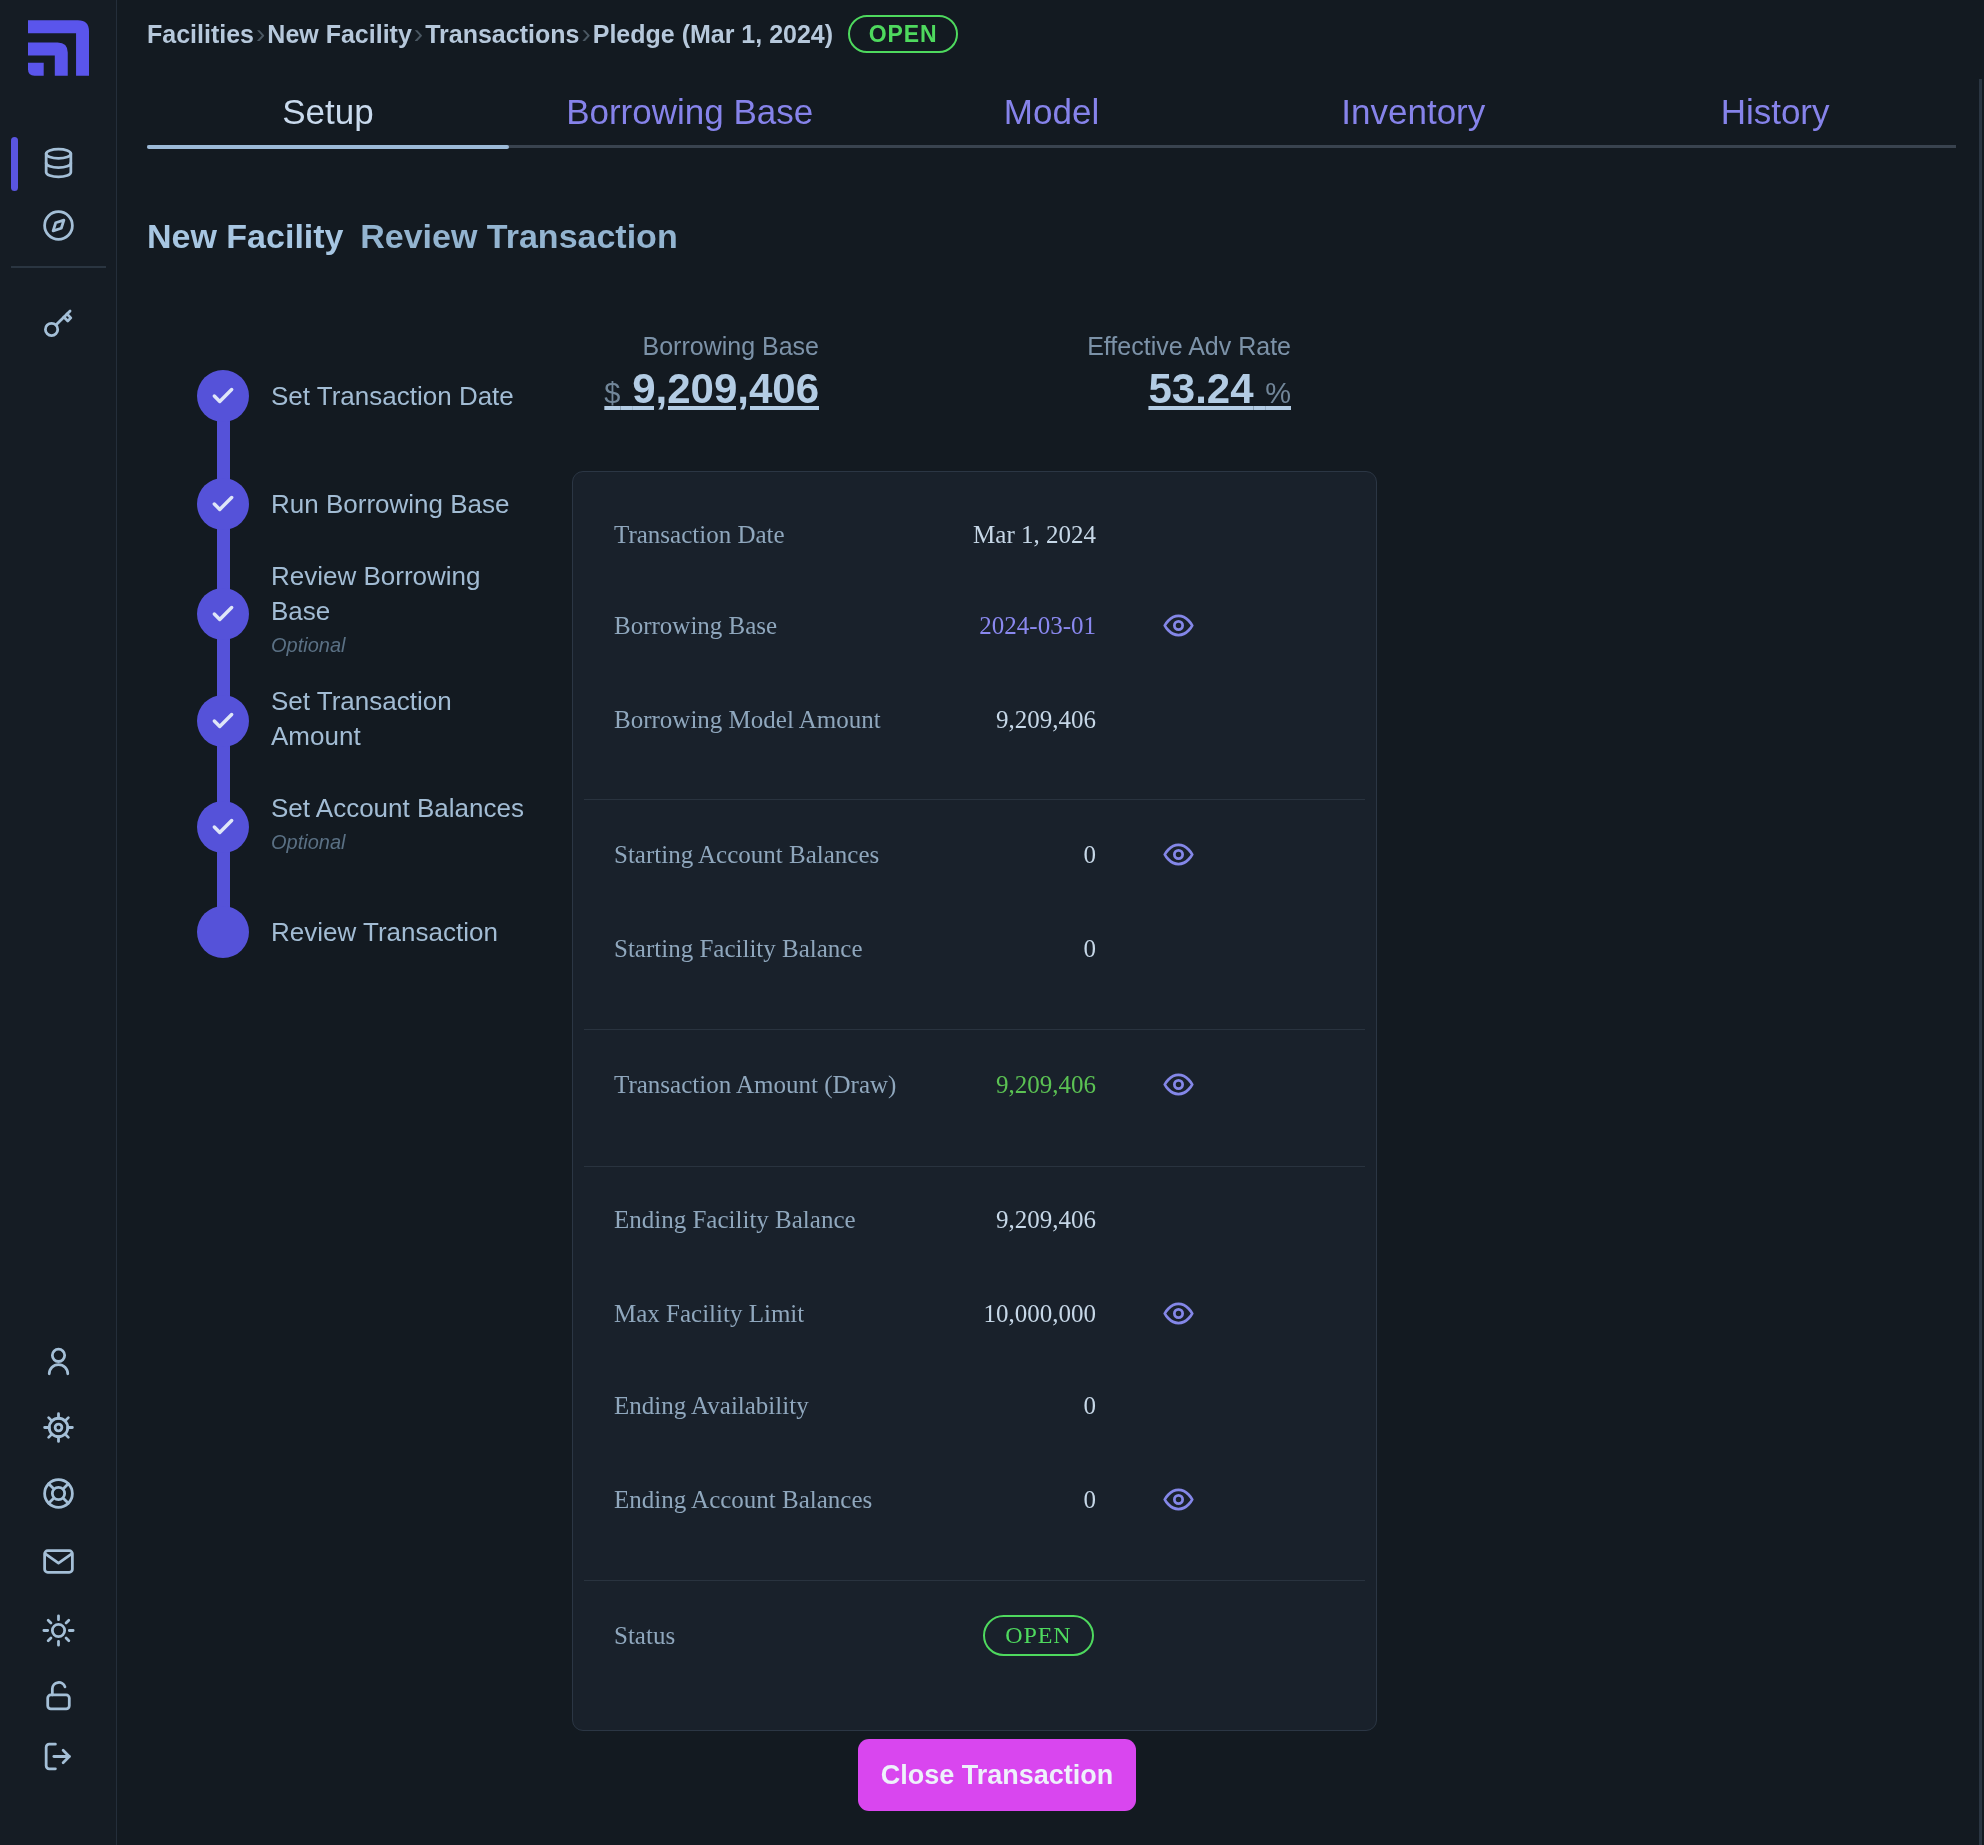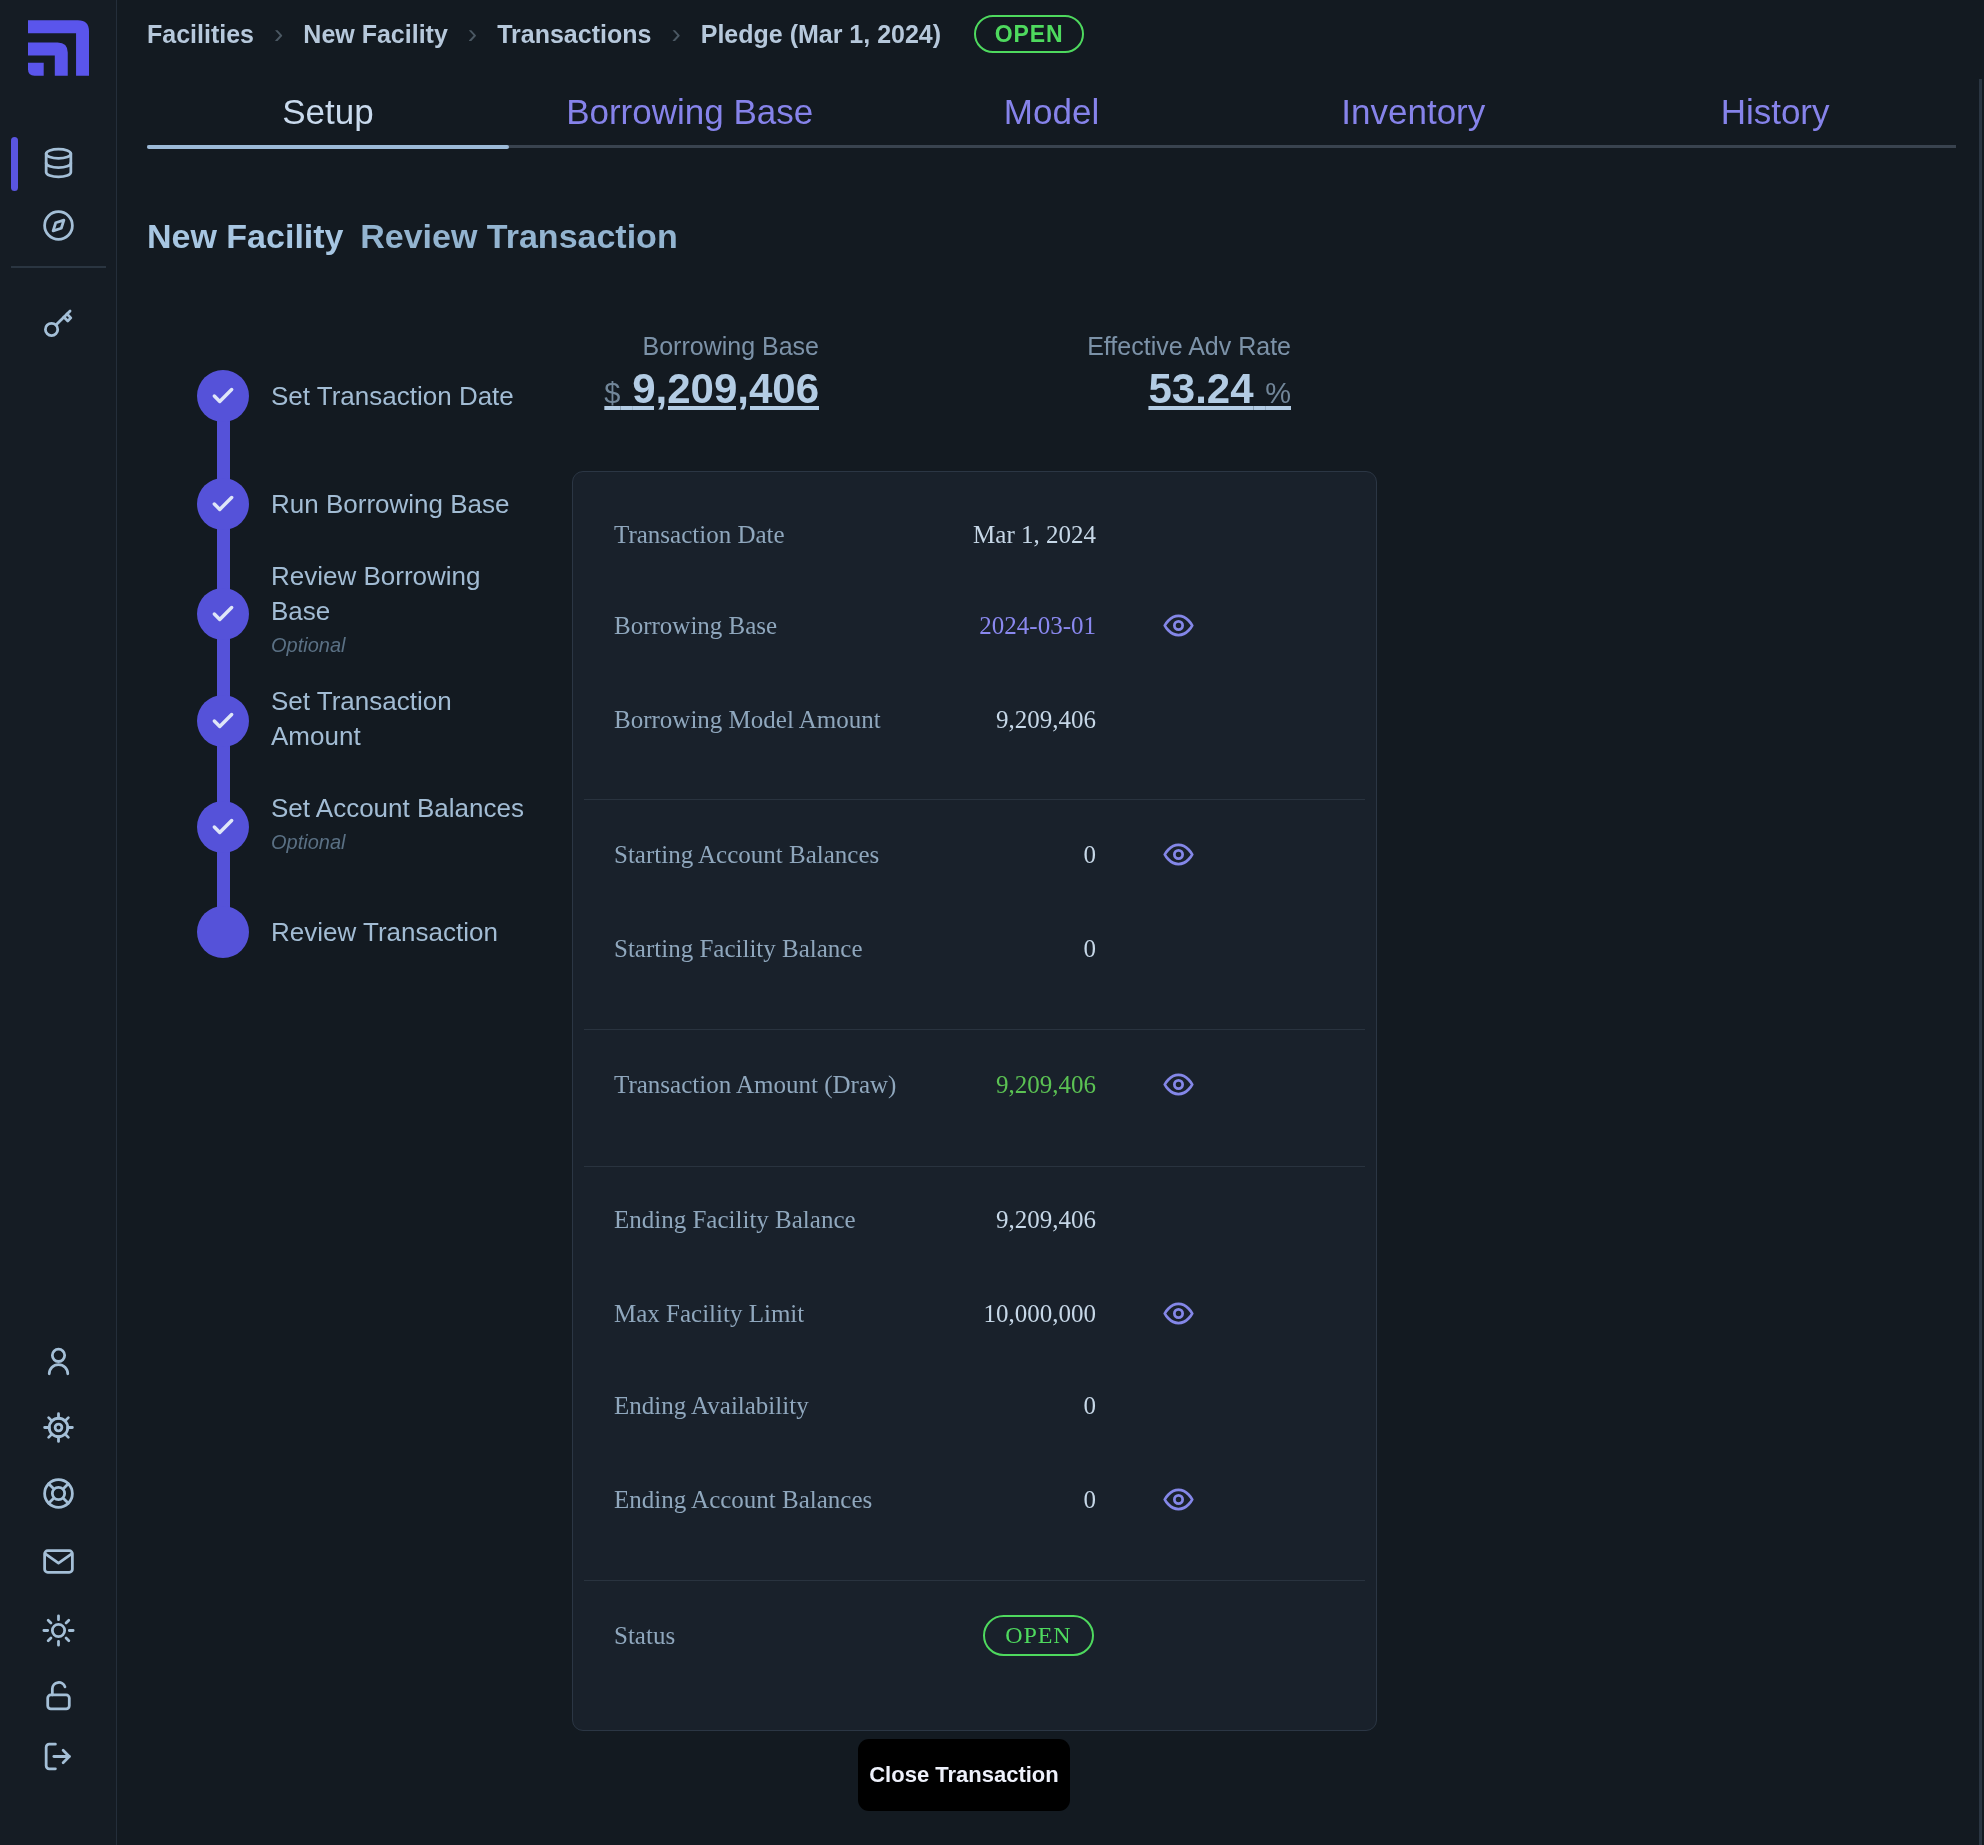--- a/index.html
+++ b/index.html
@@ -9,21 +9,21 @@
   
   .sidebar { position:absolute; left:0; top:0; width:117px; height:1846px; background:#151c24; border-right:0.9px solid #242e3a; }
   .logo { position:absolute; left:28px; top:20.4px; width:61px; height:56px; }
   .side-item { position:absolute; left:0; width:117px; height:54px; display:flex; align-items:center; justify-content:center; cursor:pointer; }
   .side-item svg { width:37px; height:37px; stroke:#a4bfd7; fill:none; stroke-width:1.8; stroke-linecap:round; stroke-linejoin:round; }
   .active-bar { position:absolute; left:11px; top:137px; width:6.5px; height:54px; background:#5a55e0; border-radius:3.7px; }
   .side-divider { position:absolute; left:11px; top:266px; width:95px; height:1.9px; background:#2a3541; }
   .right-edge { position:absolute; right:2.8px; top:79px; width:2.8px; height:1767px; background:#2a3541; }
 
   
-  .breadcrumb { position:absolute; left:147px; top:11px; height:46px; display:flex; align-items:center; gap:20px; }
+  .breadcrumb { position:absolute; left:147px; top:11px; height:46px; display:flex; align-items:center; gap:2px; }
   .crumb { font-size:25px; font-weight:700; color:#b6c8db; cursor:pointer; }
   .crumb-sep { font-size:28px; color:#4b5863; }
   .badge { display:inline-block; border:2.8px solid #4ed95e; color:#4ed95e; font-size:23px; font-weight:700; letter-spacing:0.9px; border-radius:927px; padding:3.7px 18.6px; margin-left:13px; }
 
   
   .tabs { position:absolute; left:147px; top:78px; width:1809px; height:70px; display:flex; border-bottom:3.7px solid #39434f; }
   .tab { flex:1; display:flex; align-items:center; justify-content:center; font-size:35px; color:#8683ea; cursor:pointer; position:relative; }
   .tab.active { color:#c9daed; }
   .tab.active::after { content:""; position:absolute; left:0; right:0; bottom:-3.7px; height:3.7px; background:#9cbad8; border-radius:1.9px; }
 
@@ -53,21 +53,21 @@
   .crow .val { position:absolute; right:239px; font-size:25px; color:#c6d7e7; white-space:nowrap; }
   .crow .val.purple { color:#8a88ef; cursor:pointer; }
   .crow .val.green { color:#5bc253; }
   .crow .eye { position:absolute; right:140px; width:33px; height:33px; cursor:pointer; }
   .crow .eye svg { width:33px; height:33px; stroke:#8487e8; fill:none; stroke-width:2; stroke-linecap:round; stroke-linejoin:round; }
   .cdiv { position:absolute; left:11px; right:11px; height:0.9px; background:#29333f; }
   .status-badge { position:absolute; right:241px; border:2.8px solid #4ed95e; color:#4ed95e; font-size:24px; font-weight:400; border-radius:927px; padding:4.6px 20.4px; letter-spacing:0.9px; }
 
   
   .cancel-btn { position:absolute; left:602px; top:1739px; width:215px; height:72px; display:flex; align-items:center; justify-content:center; font-size:27px; font-weight:700; color:#ef4444; cursor:pointer; background:none; border:none; }
-  .close-btn { position:absolute; left:858px; top:1739px; width:212px; height:72px; background:#000000; border:none; border-radius:11px; color:#eef1fb; font-size:22px; font-weight:700; cursor:pointer; font-family:"Liberation Sans", sans-serif; }
+  .close-btn { position:absolute; left:858px; top:1739px; width:278px; height:72px; background:#d946ef; border:none; border-radius:11px; color:#eef1fb; font-size:27px; font-weight:700; cursor:pointer; font-family:"Liberation Sans", sans-serif; }
 </style>
 </head>
 <body>
 
 <div id="app">
 
   <aside class="sidebar">
     <svg class="logo" viewBox="0 0 66 60">
       <path fill="#5a55ec" d="M0,0 H54 Q66,0 66,12 V60 H52 V14 H0 Z"></path>
       <path fill="#5a55ec" d="M0,24 H32 Q43,24 43,35 V60 H29 V38 H0 Z"></path>

